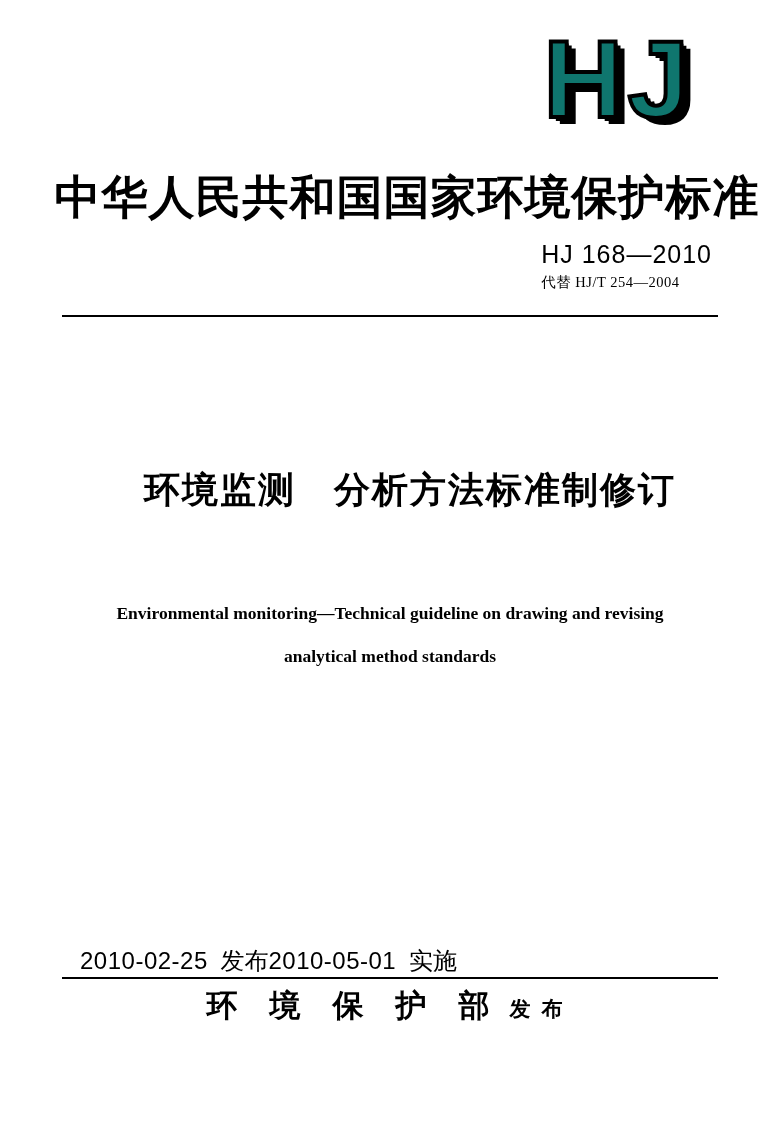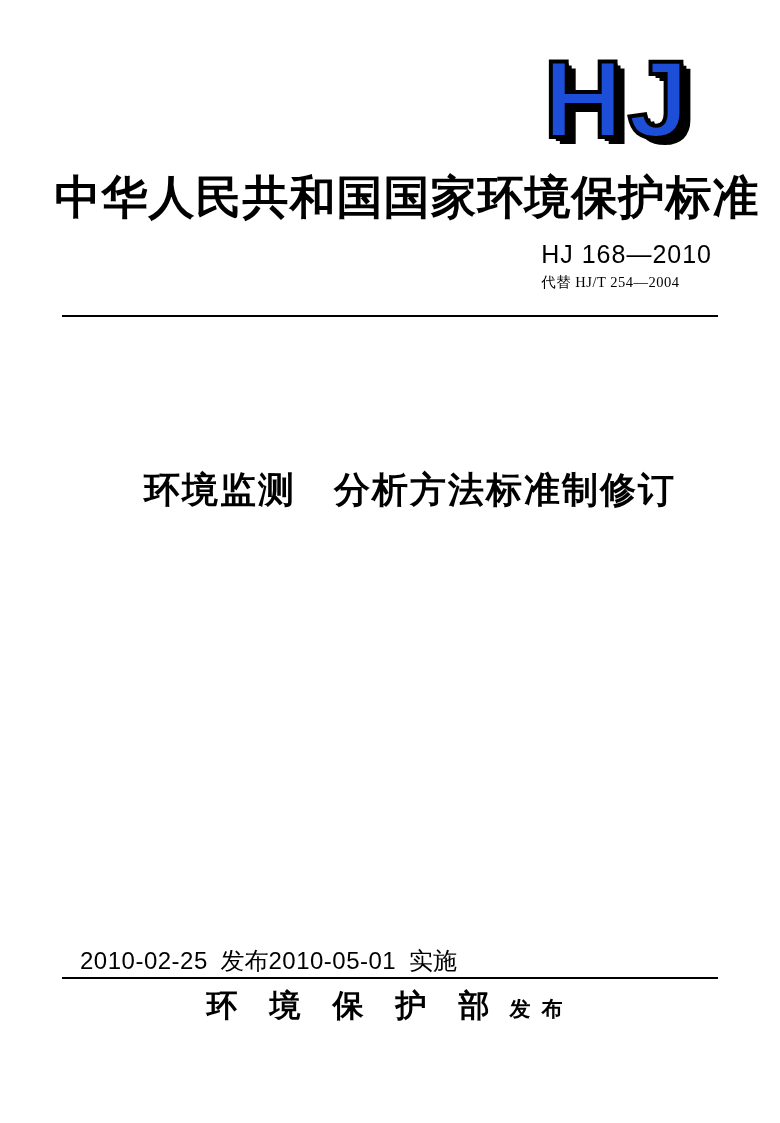--- a/index.html
+++ b/index.html
@@ -9,28 +9,28 @@
     height: 1123px;
     background: #ffffff;
     color: #000000;
     font-family: "Liberation Sans", sans-serif;
     overflow: hidden;
   }
 
   
   .hj-logo {
     position: absolute;
-    top: 44px;
+    top: 24px;
     right: 86px;
     font-family: "Liberation Sans", sans-serif;
     font-weight: bold;
     font-size: 110px;
     line-height: 1;
     letter-spacing: 5px;
-    color: #1d4ed8;
+    color: #0f766e;
     -webkit-text-stroke: 4px #000;
     text-shadow: 9px 7px 0 #000, 5px 4px 0 #000, 2px 2px 0 #000;
   }
 
   
   .category-title {
     position: absolute;
     top: 150px;
     left: 0;
     width: 100%;
@@ -146,20 +146,24 @@
     <div class="std-number">HJ 168—2010</div>
     <div class="std-replaces">代替 HJ/T 254—2004</div>
   </div>
 
   <div class="rule rule-top"></div>
 
   <div class="doc-title">
     <div>环境监测　分析方法标准制修订</div>
   </div>
 
+  <div class="eng-title">
+    <div>Environmental monitoring—Technical guideline on drawing and revising</div>
+    <div>analytical method standards</div>
+  </div>
 
   <div class="dates-row">
     <div class="date-item">
       <span class="date-num">2010-02-25</span>
       <span class="date-label">发布</span>
     </div>
     <div class="date-item">
       <span class="date-num">2010-05-01</span>
       <span class="date-label">实施</span>
     </div>

